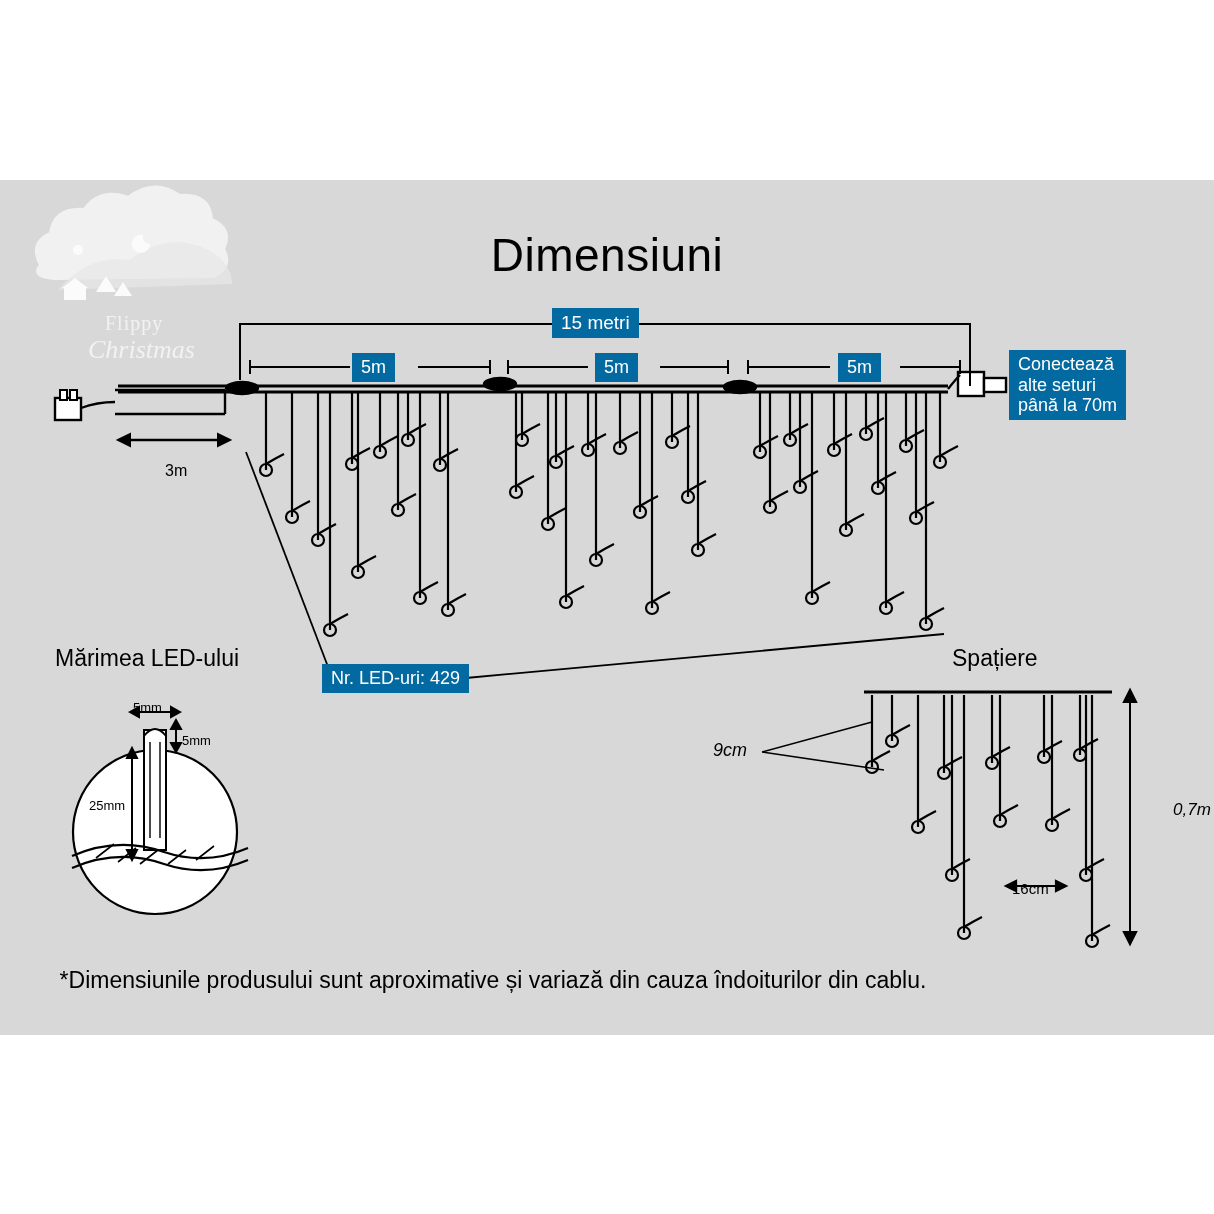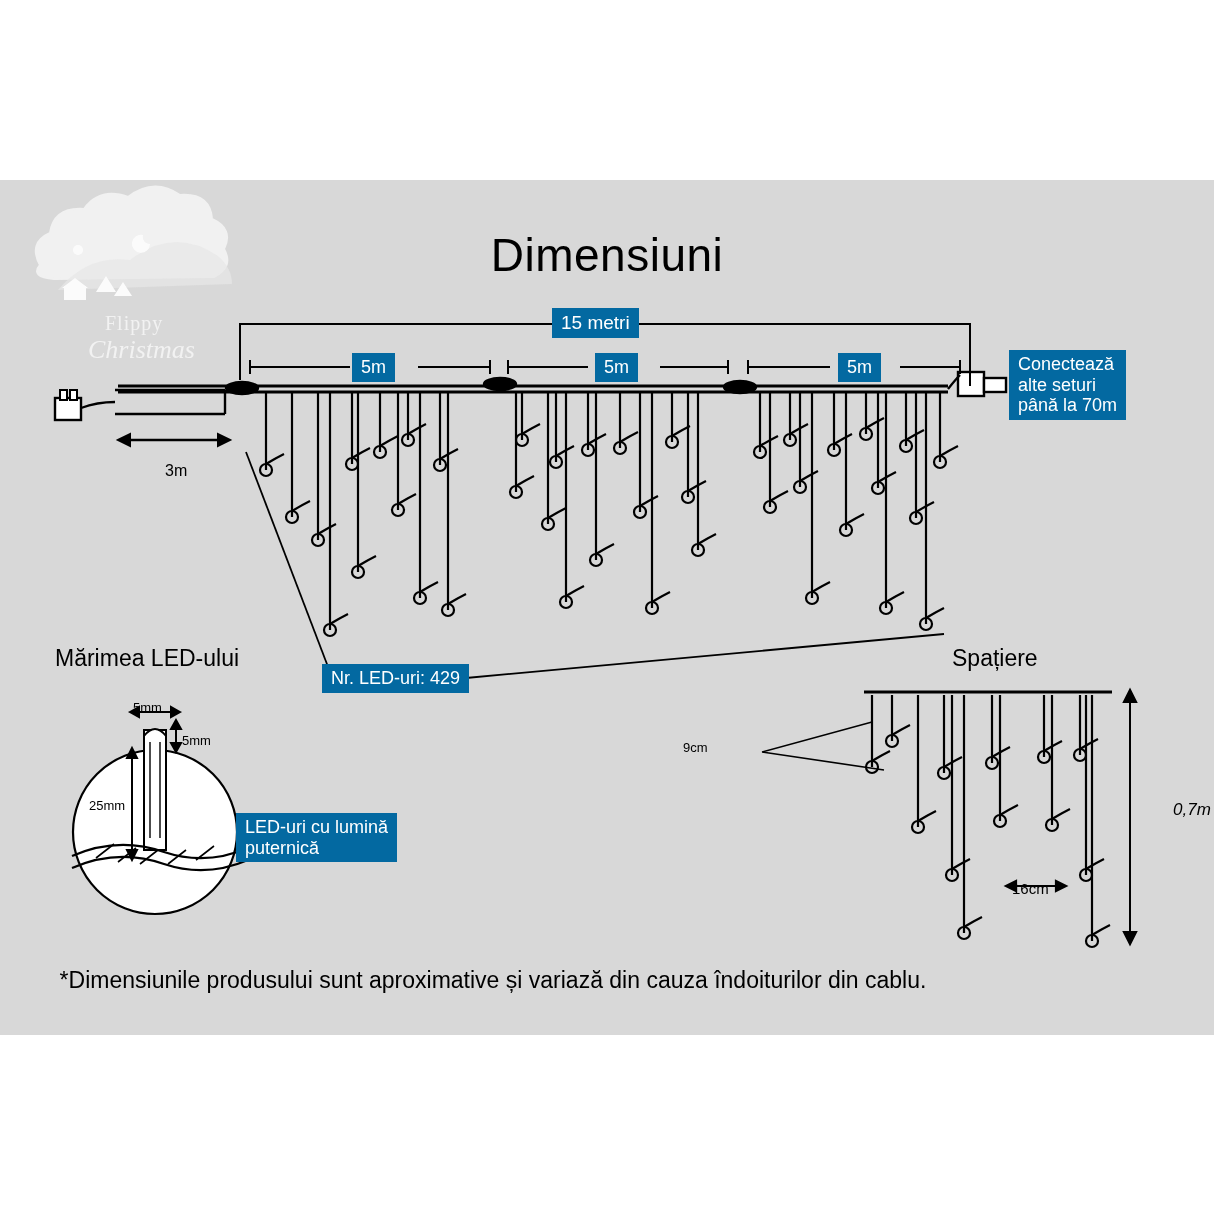--- a/index.html
+++ b/index.html
@@ -63,21 +63,21 @@
   #tag-5m-3     { left: 838px; top: 353px; font-size: 18px; }
   #tag-connect  { left: 1009px; top: 350px; font-size: 18px; text-align: left; }
   #tag-leds     { left: 322px; top: 664px; font-size: 18px; }
   #tag-bright   { left: 236px; top: 813px; font-size: 18px; }
   #lbl-3m       { left: 157px; top: 462px; font-size: 16px; margin-left: 8px; }
   #lbl-led-size { left: 55px;  top: 645px; font-size: 23px; }
   #lbl-5mm-top  { left: 133px; top: 700px; font-size: 13px; }
   #lbl-5mm-side { left: 182px; top: 733px; font-size: 13px; }
   #lbl-25mm     { left: 89px;  top: 798px; font-size: 13px; }
   #lbl-spatiere { left: 952px; top: 645px; font-size: 23px; text-align: right; }
-  #lbl-9cm      { left: 683px; top: 740px; font-size: 13px; }
+  #lbl-9cm      { left: 713px; top: 740px; font-size: 18px; font-style: italic; }
   #lbl-16cm     { left: 1012px; top: 880px; font-size: 15px; }
   #lbl-07m      { left: 1173px; top: 800px; font-size: 17px; font-style: italic; }
   #footnote {
     left: 0;
     top: 967px;
     width: 986px;
     text-align: center;
     font-size: 23px;
   }
   .logo-text-1 {
@@ -386,22 +386,20 @@
   <div class="plain" id="title">Dimensiuni</div>
 
   <div class="tag" id="tag-15m">15 metri</div>
   <div class="tag" id="tag-5m-1">5m</div>
   <div class="tag" id="tag-5m-2">5m</div>
   <div class="tag" id="tag-5m-3">5m</div>
   <div class="tag" id="tag-connect">Conectează
 alte seturi
 până la 70m</div>
   <div class="tag" id="tag-leds">Nr. LED-uri: 429</div>
-  <div class="tag" id="tag-bright">LED-uri cu lumină
-puternică</div>
 
   <div class="plain" id="lbl-3m">3m</div>
   <div class="plain" id="lbl-led-size">Mărimea LED-ului</div>
   <div class="plain" id="lbl-5mm-top">5mm</div>
   <div class="plain" id="lbl-5mm-side">5mm</div>
   <div class="plain" id="lbl-25mm">25mm</div>
   <div class="plain" id="lbl-spatiere">Spațiere</div>
   <div class="plain" id="lbl-9cm">9cm</div>
   <div class="plain" id="lbl-16cm">16cm</div>
   <div class="plain" id="lbl-07m">0,7m</div>

